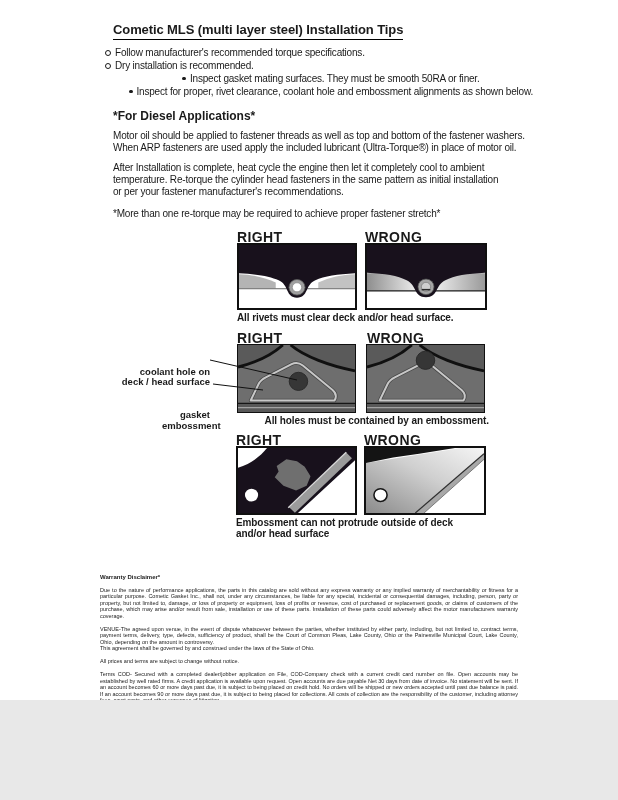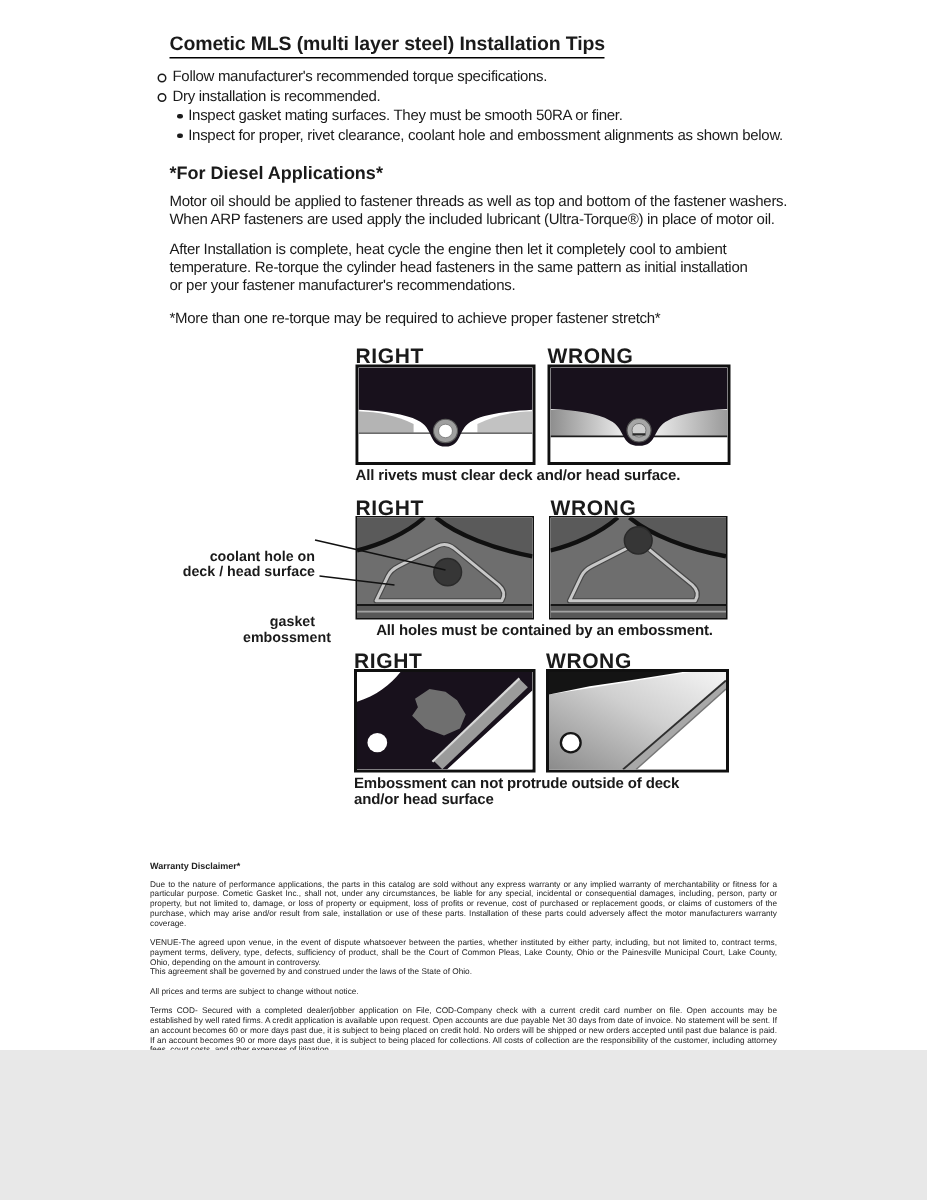--- a/index.html
+++ b/index.html
@@ -14,21 +14,21 @@
   .doc-title {
     display:inline-block; margin-left:9px; font-size:13px; font-weight:bold;
     letter-spacing:-0.1px; border-bottom:1.6px solid #000; padding-bottom:2px;
   }
   .bullets { margin-top:6px; }
   .bullet { display:flex; font-size:10px; line-height:13px; letter-spacing:-0.2px; }
   .bullet .b-marker {
     flex:none; width:4px; height:4px; border:1px solid #1a1a1a; border-radius:50%;
     margin:3.5px 4px 0 1px;
   }
-  .bullet.sub { margin-left:13px; }
+  .bullet.sub { margin-left:13px;justify-content:center; }
   .bullet.sub .b-marker {
     width:3.5px; height:3.5px; border:none; background:#1a1a1a; margin-top:4.5px;
   }
   .diesel-heading { margin:11px 0 0 9px; font-size:12px; font-weight:bold; }
   .para {
     margin:7px 0 0 9px; font-size:10px; line-height:12.3px;
     letter-spacing:-0.2px; white-space:pre-line;
   }
   .note { margin-top:10px; }
 
@@ -39,21 +39,21 @@
   .dg-row3 { left:236px; top:432px; width:253px; }
   .dg-labels { display:flex; height:13px; font-size:14px; font-weight:bold; letter-spacing:0.4px; }
   .dg-label { }
   .dg-boxes { display:flex; margin-top:1px; }
   .dg-box { border:2px solid #101010; background:#fff; line-height:0; }
   .dg-box.thin { border-width:1.6px; }
   .dg-caption {
     margin-top:3px; font-size:10px; font-weight:bold; letter-spacing:-0.1px;
     line-height:10.5px; white-space:pre-line;
   }
-  .dg-caption.center { text-align:center; }
+  .dg-caption.center { text-align:right; }
 
   
   .side-labels {
     position:absolute; left:118px; top:356px; width:92px; text-align:right;
     font-size:9.5px; font-weight:bold; line-height:10.5px; white-space:pre-line;
   }
   .side-label2 { margin-top:12px;margin-left:44px; }
   .pointer-lines { position:absolute; left:205px; top:352px; width:100px; height:45px; }
 
   

